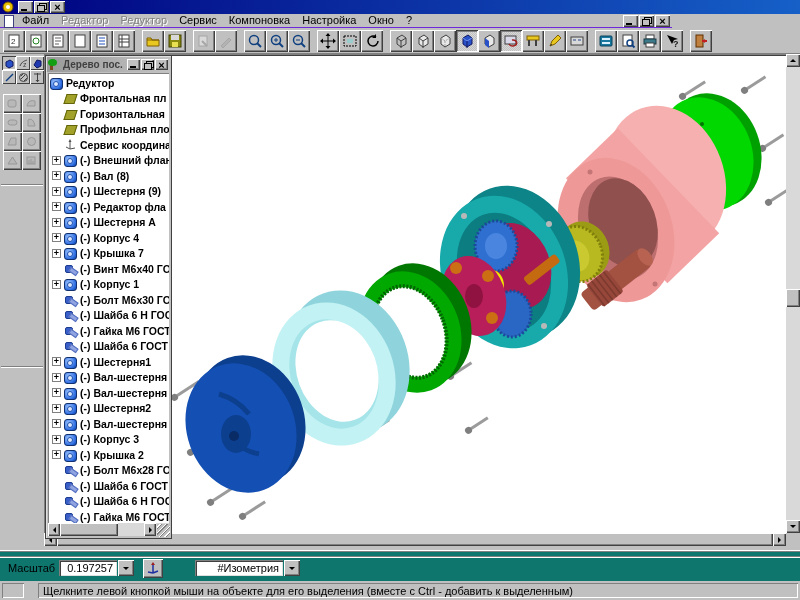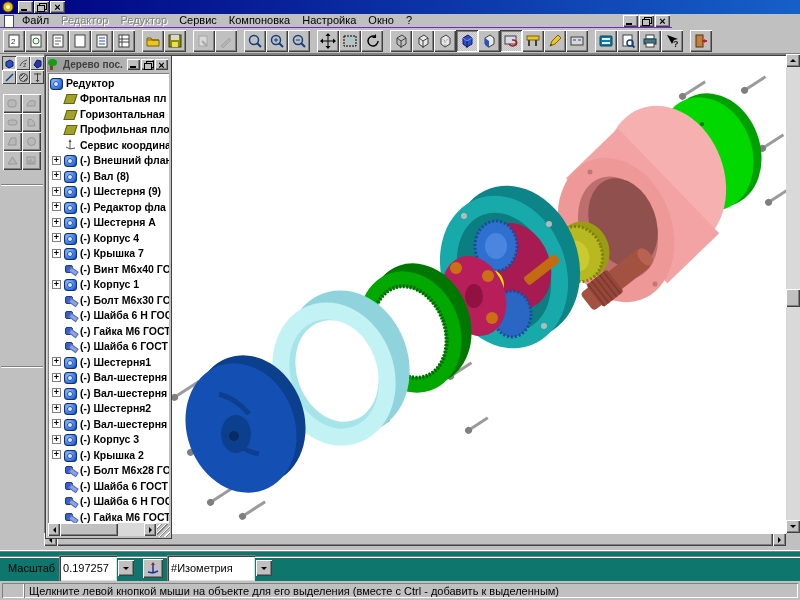--- a/index.html
+++ b/index.html
@@ -82,29 +82,29 @@
   .ic-screw::after { content:""; position:absolute; left:5px; top:6px; width:7px; height:3px; background:#8fa4e0; border:1px solid #5570c0; transform:rotate(35deg); }
   .tlabel { overflow:hidden; }
   #treehsb { position:absolute; left:2px; bottom:2px; width:121px; height:13px; background:#d9d9d9; }
   .grip { position:absolute; right:-1px; bottom:-1px; width:13px; height:13px;
     background:repeating-linear-gradient(135deg,#c0c0c0 0 2px,#fff 2px 3px,#808080 3px 4px); }
 
   #bottombar { position:absolute; left:0; top:550px; width:800px; height:31px; background:#0f766e;
     box-shadow: inset 0 1px 0 #ffffff, inset 0 2px 0 #808080; }
   #bottombar .inner { position:absolute; left:0; top:6px; width:800px; height:22px;
     box-shadow: inset 0 1px 0 #808080, inset 0 2px 0 #ffffff; display:flex; align-items:center; padding:2px 4px 0 8px; }
-  .combo { height:26px; background:#fff; box-shadow: inset 1px 1px 0 #808080, inset 2px 2px 0 #404040, inset -1px -1px 0 #dfdfdf;
-    display:flex; align-items:center; }
+  .combo { height:16px; background:#fff; box-shadow: inset 1px 1px 0 #808080, inset 2px 2px 0 #404040, inset -1px -1px 0 #dfdfdf;
+    display:flex; align-items:center;text-align:right; }
   .combo .cval { flex:1; padding:0 4px; font-size:11px; white-space:nowrap; overflow:hidden; }
   .dropbtn { width:16px; height:16px; margin:1px; background:#c0c0c0;
     box-shadow: inset 1px 1px 0 #ffffff, inset -1px -1px 0 #404040, inset -2px -2px 0 #808080;
     display:flex; align-items:center; justify-content:center; }
   .dropbtn .arrowglyph { border-top-color:#000; margin-top:3px; }
 
-  #statusbar { position:absolute; left:0; top:581px; width:800px; height:19px; background:#c0c0c0; display:flex; align-items:center; padding:0 2px; gap:0; }
+  #statusbar { position:absolute; left:0; top:581px; width:800px; height:19px; background:#c0c0c0; display:flex; align-items:center; padding:0 2px; gap:14px; }
   .scell { height:15px; box-shadow: inset 1px 1px 0 #808080, inset -1px -1px 0 #ffffff; display:flex; align-items:center; padding:0 5px; }
   .scell.small { width:22px; }
   .scell.big { flex:1; white-space:nowrap; overflow:hidden; }
 </style>
 </head>
 <body>
 
 <div id="titlebar">
   <svg width="12" height="12">
       <circle cx="6" cy="6" r="5" fill="#e8c000" stroke="#705000"></circle>
@@ -773,21 +773,21 @@
     </div>
     <div class="dropbtn">
         <div class="arrowglyph"></div>
       </div>
     <div class="tbtn" style="width:20px;height:19px;flex:0 0 20px;margin:0 4px 0 8px;">
       <svg width="14" height="14">
           <path d="M7 12V3M7 12l5-2M7 12l-5-1" stroke="#2030a0" stroke-width="1.5"></path>
           <path d="M7 1l2 3H5z" fill="#a02020"></path>
         </svg>
     </div>
-    <div class="combo" style="width:88px;">
+    <div class="combo" style="width:88px;margin-left:28px;">
       <span class="cval">#Изометрия</span>
     </div>
     <div class="dropbtn">
         <div class="arrowglyph"></div>
       </div>
   </div>
 </div>
 
 <div id="statusbar">
   <div class="scell small"></div>

